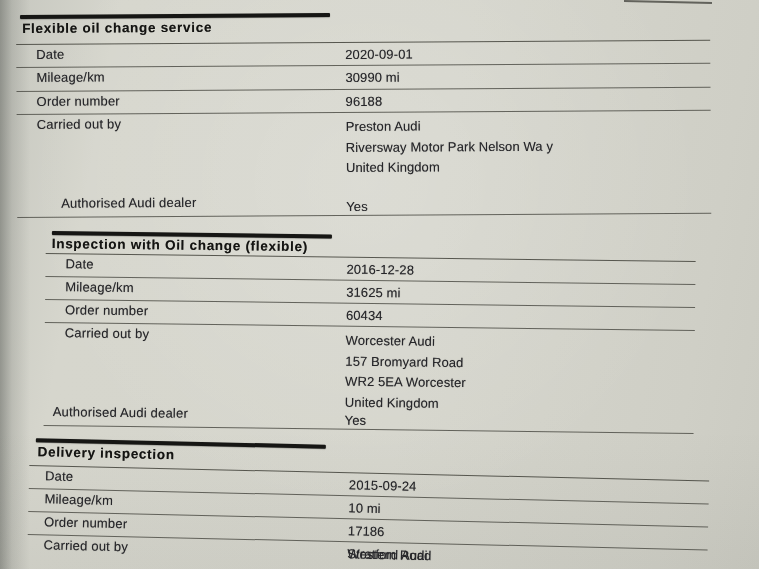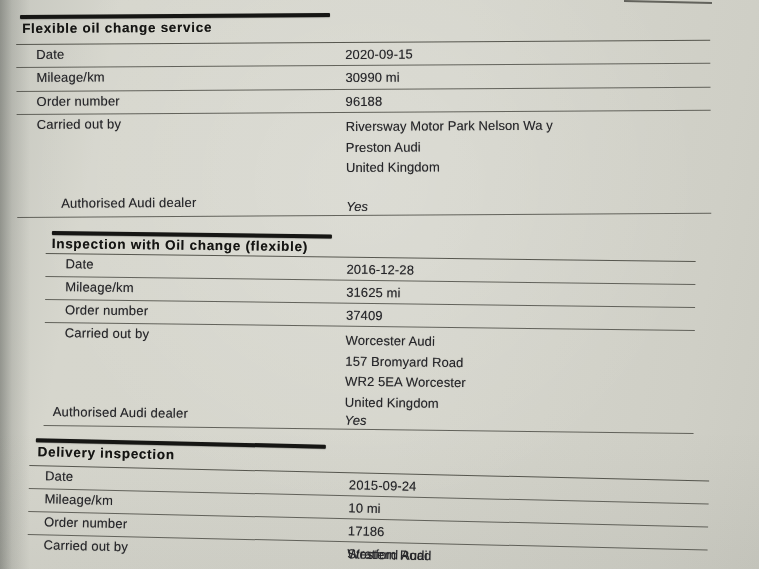--- a/index.html
+++ b/index.html
@@ -59,55 +59,55 @@
 
   .lbl, .val {
     position: absolute; font-size: 13px; line-height: 14px;
     color: #26262a; letter-spacing: 0.2px; white-space: nowrap;
     text-shadow: 0 0 0.7px rgba(40,40,38,0.45);
   }
   .lbl { left: var(--li); top: 3px; }
   .val { left: var(--vx); top: 5px; letter-spacing: 0.1px; }
 
   .row.auth .lbl { top: 2px; }
-  .row.auth .val { top: 7px; font-style: italic; }
+  .row.auth .val { top: 7px; }
   #sec0 .row.auth .lbl { left: 44px; }
   #sec1 .row.auth .lbl { left: 9px; }
 
   .block .vals { position: absolute; left: var(--vx); top: 4px; }
   .block .vals .val { position: static; display: block; line-height: 20.6px; }
   .row.open .vals { top: 6px; }
 </style>
 </head>
 <body>
 
 <div class="edge-shadow"></div>
 <div class="bottom-shade"></div>
 <div class="cutline-top"></div>
 
 <section class="rec" id="sec0">
   <div class="bar"></div>
   <h2 class="title">Flexible oil change service</h2>
   <div class="row">
     <span class="lbl">Date</span>
-    <span class="val">2020-09-15</span>
+    <span class="val">2020-09-01</span>
   </div>
   <div class="row tall">
     <span class="lbl">Mileage/km</span>
     <span class="val">30990 mi</span>
   </div>
   <div class="row">
     <span class="lbl">Order number</span>
     <span class="val">96188</span>
   </div>
   <div class="row block">
     <span class="lbl">Carried out by</span>
     <div class="vals">
+      <span class="val">Preston Audi</span>
       <span class="val">Riversway Motor Park Nelson Wa y</span>
-      <span class="val">Preston Audi</span>
       <span class="val">United Kingdom</span>
     </div>
   </div>
   <div class="row auth">
     <span class="lbl">Authorised Audi dealer</span>
     <span class="val">Yes</span>
   </div>
 </section>
 
 <section class="rec" id="sec1">
@@ -116,21 +116,21 @@
   <div class="row">
     <span class="lbl">Date</span>
     <span class="val">2016-12-28</span>
   </div>
   <div class="row">
     <span class="lbl">Mileage/km</span>
     <span class="val">31625 mi</span>
   </div>
   <div class="row">
     <span class="lbl">Order number</span>
-    <span class="val">37409</span>
+    <span class="val">60434</span>
   </div>
   <div class="row block">
     <span class="lbl">Carried out by</span>
     <div class="vals">
       <span class="val">Worcester Audi</span>
       <span class="val">157 Bromyard Road</span>
       <span class="val">WR2 5EA Worcester</span>
       <span class="val">United Kingdom</span>
     </div>
   </div>

